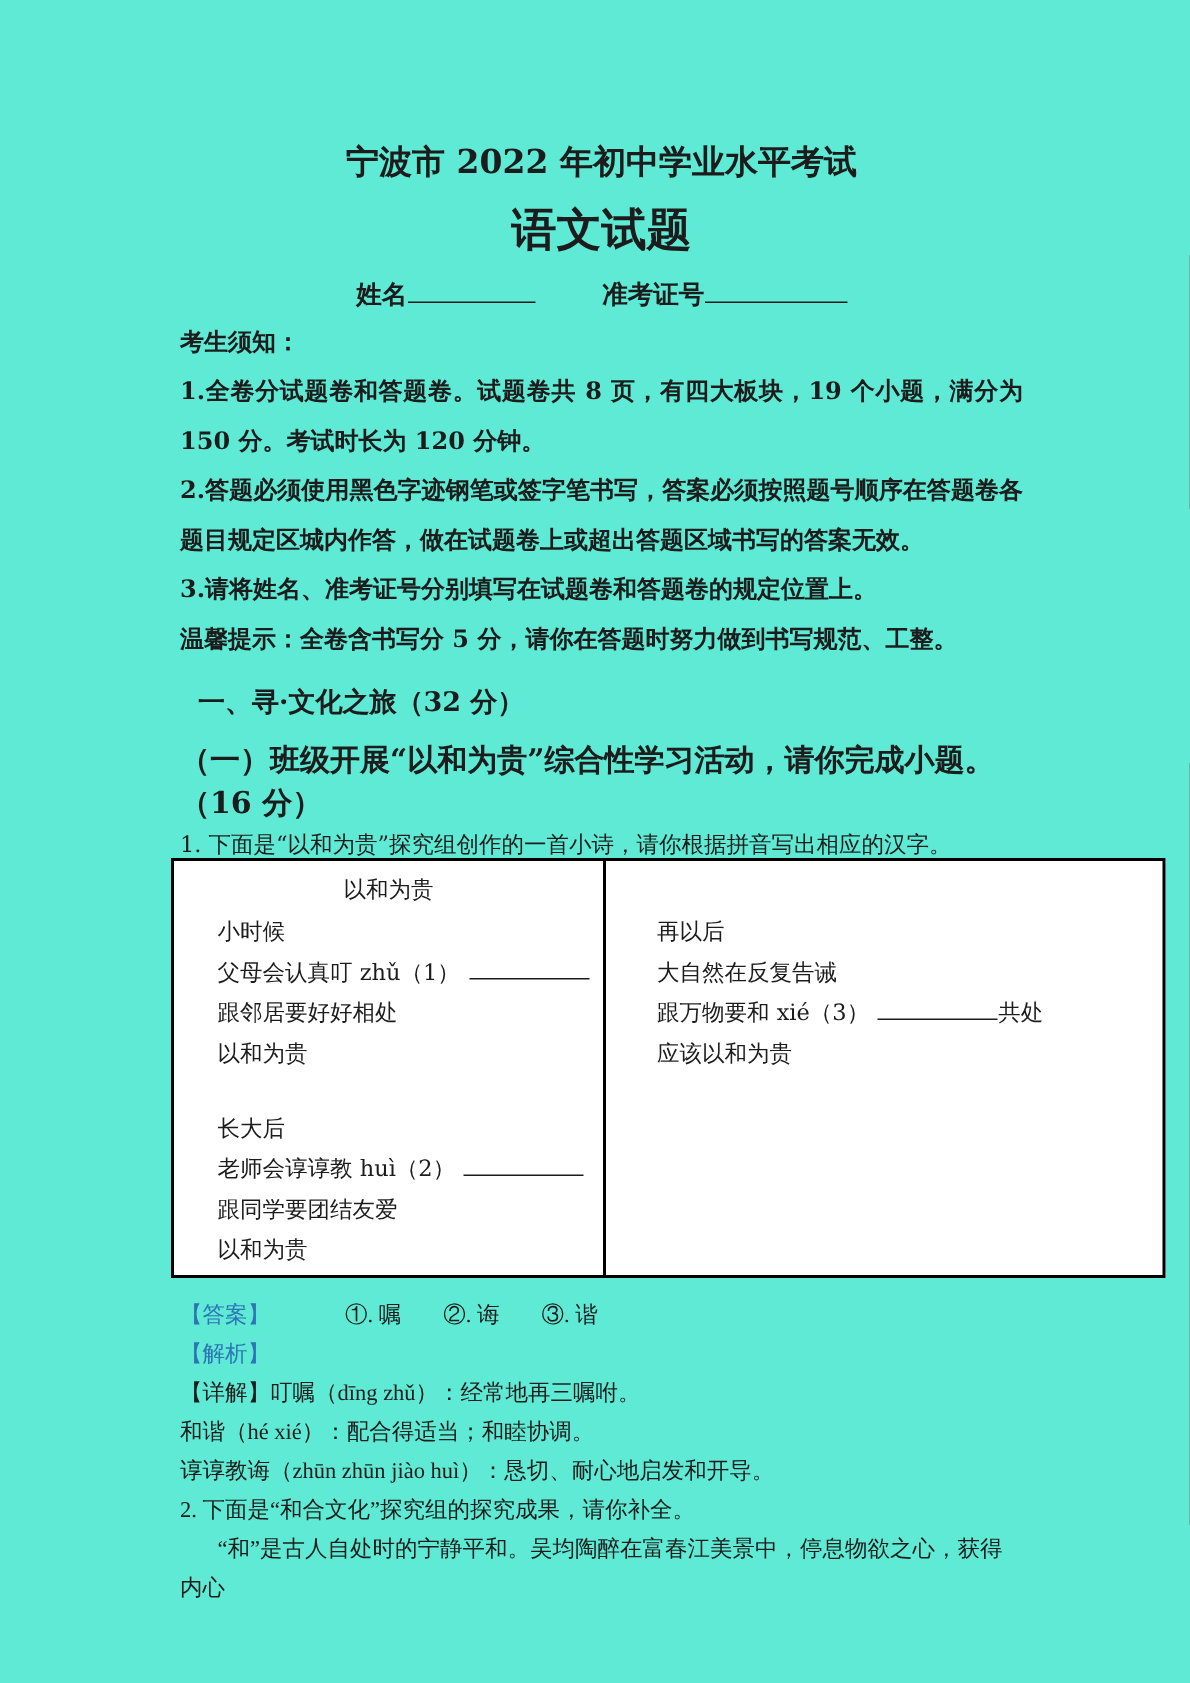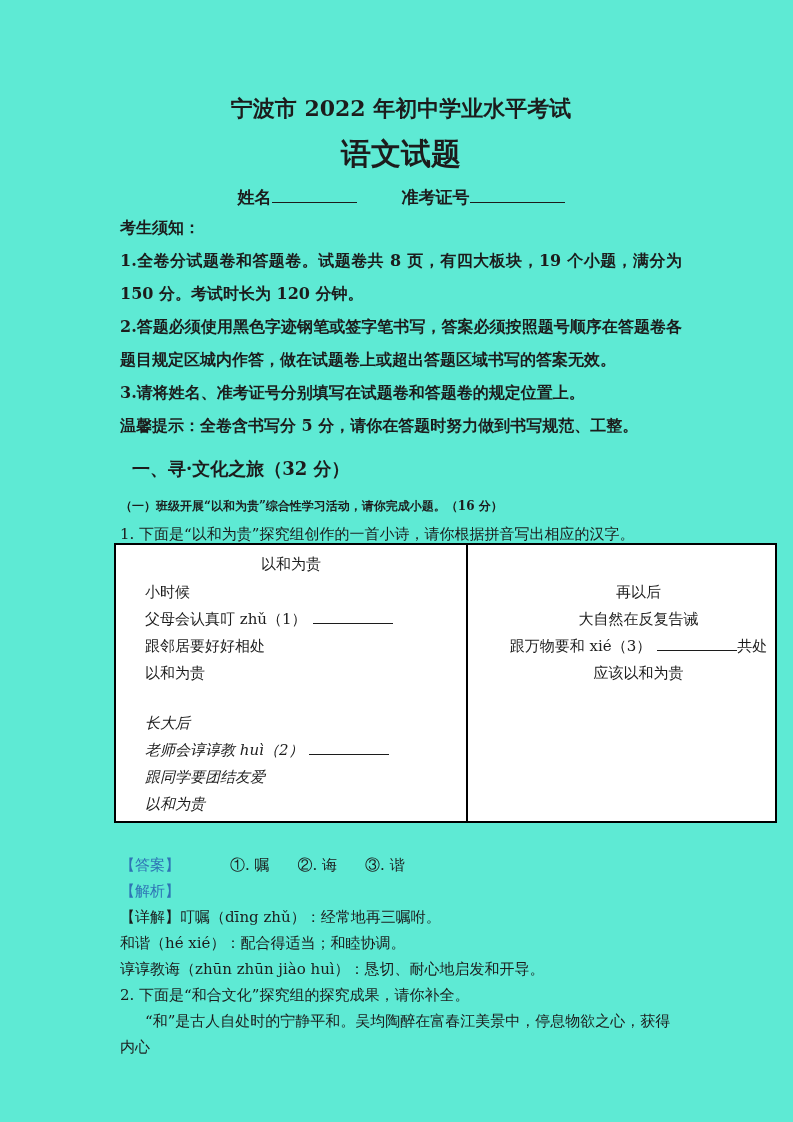--- a/index.html
+++ b/index.html
@@ -16,38 +16,38 @@
 
   .name-line { text-align:center; font-size:17px; font-weight:bold; margin-top:14px; line-height:28px; white-space:nowrap; }
   .blank { display:inline-block; border-bottom:1.5px solid #1c1c1c; height:15px; vertical-align:baseline; }
   .name-blank { width:85px; }
   .ticket-blank { width:95px; }
   .name-gap { display:inline-block; width:45px; }
 
   .notice p { margin:0; font-size:16px; font-weight:bold; line-height:33px; text-align:justify; }
 
   .sec-heading { margin:12px; font-size:18px; font-weight:bold; line-height:29px; }
-  .sub-heading { margin:-3px 0 0 0; font-size:12px; font-weight:bold; line-height:29px; }
+  .sub-heading { margin:-3px 0 0 0; font-size:20px; font-weight:bold; line-height:29px; }
   .q-line { margin:0; font-size:15px; line-height:26px; }
 
   .poem-box {
     box-sizing:border-box; width:663px; height:280px; margin-left:-6px; margin-top:-4px;
     border:2px solid #000; display:flex; background:#fff;
   }
   .cell { box-sizing:border-box; }
-  .cell-left { width:352px; border-right:2px solid #000; padding-top:4px; }
+  .cell-left { width:288px; border-right:2px solid #000; padding-top:4px; }
   .cell-right { flex:1; padding-top:34px; padding-left:30px; }
   .poem-title { text-align:center; font-size:15px; line-height:30px; margin:0; }
   .stanza { margin-left:29px; }
-  .cell-right .stanza { margin-left:4px;text-align:center; }
+  .cell-right .stanza { margin-left:4px; }
   .stanza p { margin:0; font-size:15px; line-height:27px; }
-  .stanza-2 { margin-top:23px;font-style:italic; }
+  .stanza-2 { margin-top:23px; }
   .poem-blank { width:80px; margin-left:6px; }
 
-  .answers { margin-top:29px; }
+  .answers { margin-top:12px;font-family:Liberation Serif, serif; }
   .answers p { margin:0; font-size:15px; line-height:26px; }
   .blue { color:#2e74b5; }
   .ans-items span { margin-left:28px; }
   .ans-items span:first-child { margin-left:50px; }
   .indent { text-indent:25px; }
 </style>
 </head>
 <body>
 
 <div class="page">

